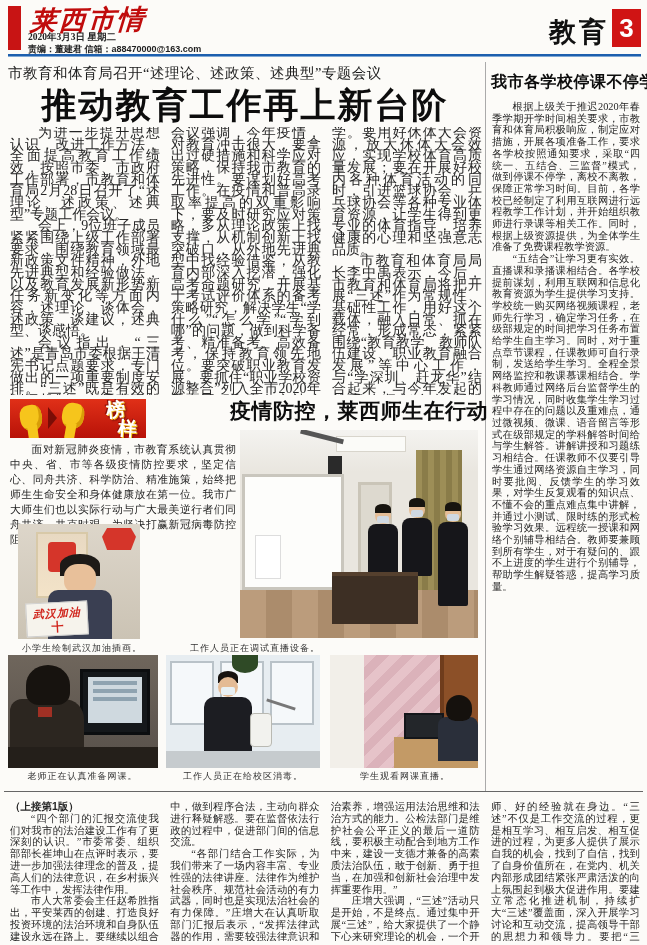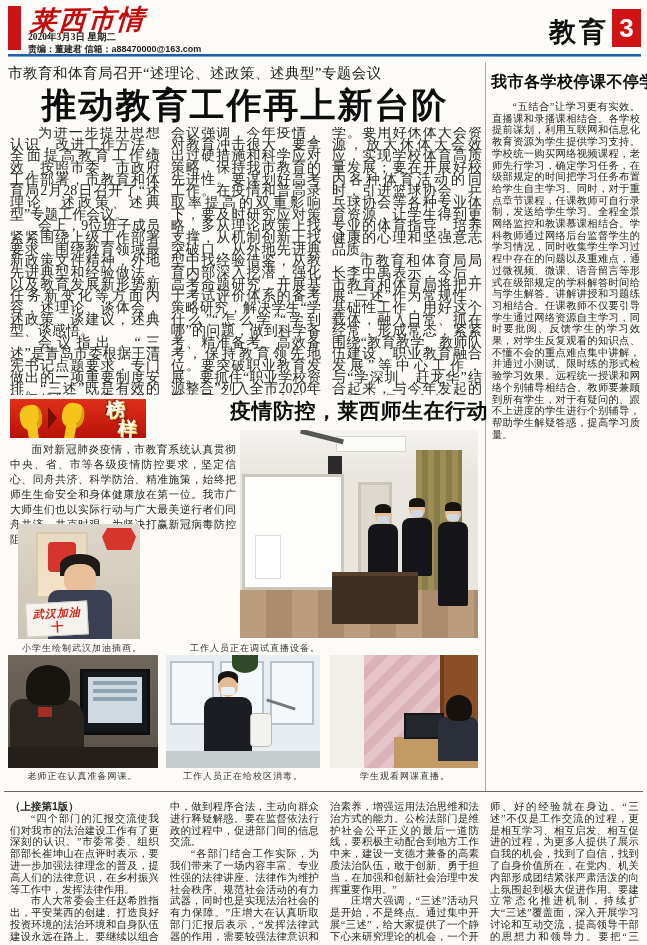--- a/index.html
+++ b/index.html
@@ -147,21 +147,21 @@
   .ph5 { left:330px; top:655px; width:148px; height:113px; background:#f2efe9; }
   .ph5 .curtain { position:absolute; left:34px; top:0; width:76px; height:113px;
     background:repeating-linear-gradient(135deg,#e6c3c9 0 9px,#dbb2ba 9px 18px); }
   .ph5 .doorframe { position:absolute; left:110px; top:0; width:38px; height:113px; background:#8c5028; border-left:4px solid #6f3c1c; }
   .ph5 .desk { position:absolute; left:64px; top:82px; width:84px; height:31px; background:#c39a66; }
   .ph5 .laptop { position:absolute; left:74px; top:58px; width:40px; height:26px; background:#23262a; border:2px solid #14161a; }
   .ph5 .head { position:absolute; left:116px; top:40px; width:26px; height:26px; background:#15110d; border-radius:50% 50% 36% 36%; }
   .ph5 .body5 { position:absolute; left:108px; top:62px; width:40px; height:44px; background:#2a2f3a; border-radius:8px 8px 0 0; }
   
   .h-divider { position:absolute; left:4px; top:791px; width:639px; height:1px; background:#666; }
-  .bottom-cols { position:absolute; left:10px; top:801px; width:630px; height:140px; display:flex; gap:11px; }
+  .bottom-cols { position:absolute; left:10px; top:801px; width:630px; height:140px; display:flex; gap:11px;justify-content:space-between; }
   .bcol { width:149px; height:100%; overflow:hidden; font-size:10.4px; line-height:11.8px;
     text-align:justify; color:#262626; }
   .bcol p { text-indent:2em; }
   .bcol.cont p:first-child { text-indent:0; }
   .cont-tag { font-weight:bold; font-family:"Liberation Sans",sans-serif; font-size:10.5px; }
 </style>
 </head>
 <body>
 
 <div id="page">
@@ -189,20 +189,21 @@
       </div>
     <div class="col cont">
         <p>学。要用好休体大会资源，放大休体大会效应，实现学校体育高质量发展；要在开展好校内各种体育活动的同时，引进篮球协会、乒乓球协会等各种专业体育资源，让学生得到更专业的体育指导，培养健康的心理和坚强意志品质。</p>
         <p>市教育和体育局局长李中禹表示，今后，市教育和体育局将把开展“三述”作为常规性、基础性工作，用好这个载体，融入日常、抓在经常，形成常态，紧紧围绕“教育教学、教师队伍建设、职业教育融合发展”等中心工作，与“学深圳、赶龙华”结合起来，与今年发起的教育攻坚任务结合起来，组织广大干部教师静下心研究政策，深入基层调查政策落地情况，确保各项工作谋划和政策落地能站在理论的前沿、政策的前端和实践的“前锋”，让“三述”真正成为推动全市教育工作上水平、出成果的重要载体和举措。</p>
       </div>
   </div>
 
   <div class="v-divider"></div>
   <div class="right-title">我市各学校停课不停学</div>
   <div class="right-body">
+      <p>根据上级关于推迟2020年春季学期开学时间相关要求，市教育和体育局积极响应，制定应对措施，开展各项准备工作，要求各学校按照通知要求，采取“四统一、五结合、三监督”模式，做到停课不停学，离校不离教，保障正常学习时间。目前，各学校已经制定了利用互联网进行远程教学工作计划，并开始组织教师进行录课等相关工作。同时，根据上级资源提供，为全体学生准备了免费课程教学资源。</p>
       <p>“五结合”让学习更有实效。直播课和录播课相结合。各学校提前谋划，利用互联网和信息化教育资源为学生提供学习支持。学校统一购买网络视频课程，老师先行学习，确定学习任务，在级部规定的时间把学习任务布置给学生自主学习。同时，对于重点章节课程，任课教师可自行录制，发送给学生学习。全程全景网络监控和教课慕课相结合。学科教师通过网络后台监督学生的学习情况，同时收集学生学习过程中存在的问题以及重难点，通过微视频、微课、语音留言等形式在级部规定的学科解答时间给与学生解答。讲解讲授和习题练习相结合。任课教师不仅要引导学生通过网络资源自主学习，同时要批阅、反馈学生的学习效果，对学生反复观看的知识点、不懂不会的重点难点集中讲解，并通过小测试、限时练的形式检验学习效果。远程统一授课和网络个别辅导相结合。教师要兼顾到所有学生，对于有疑问的、跟不上进度的学生进行个别辅导，帮助学生解疑答惑，提高学习质量。</p>
     </div>
 
   <div class="badge">
     <div class="fist f1">
         <div class="fist-arm"></div>
       </div>
     <div class="fist f2">
         <div class="fist-arm"></div>
       </div>

